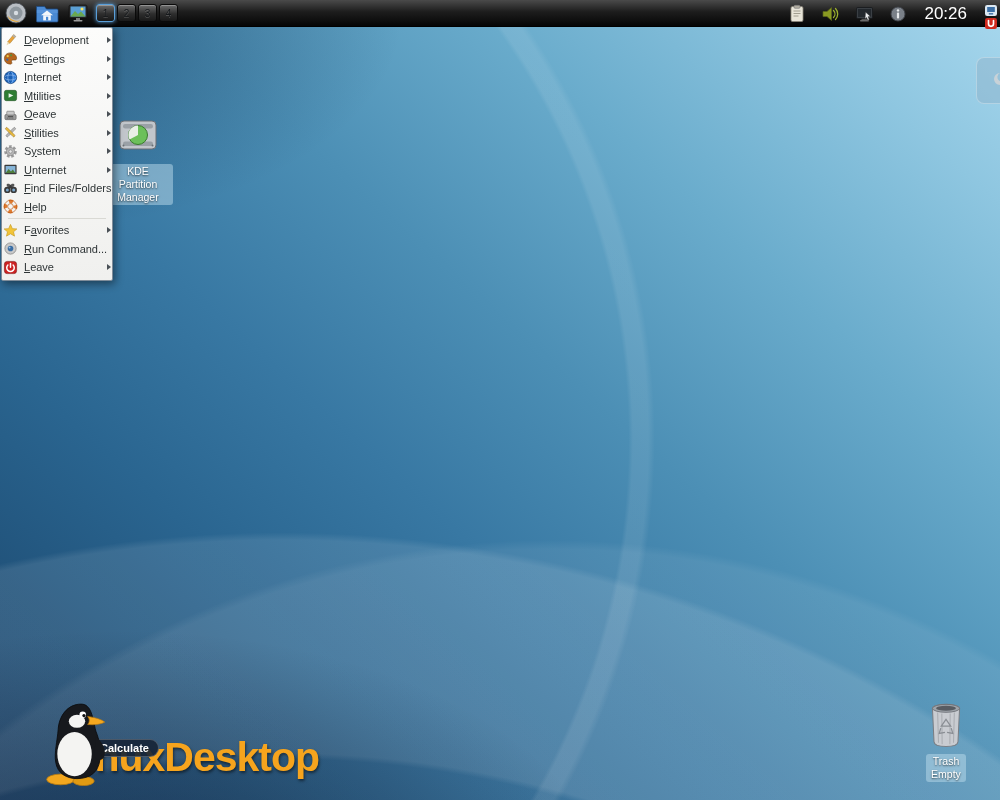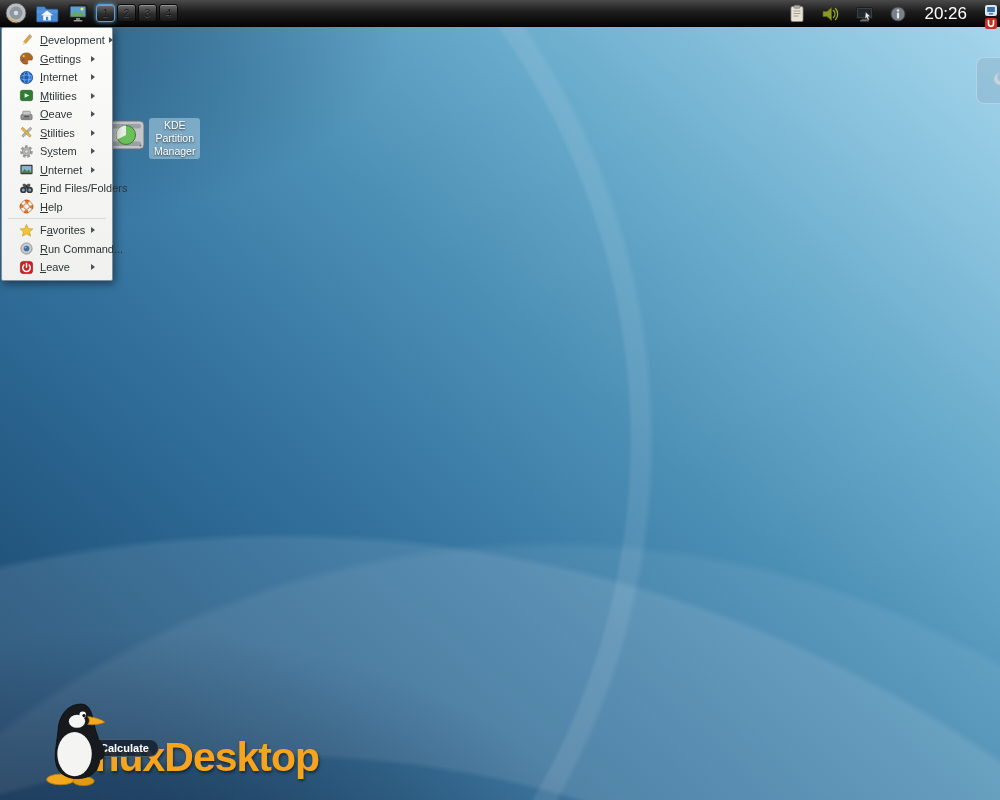--- a/index.html
+++ b/index.html
@@ -37,32 +37,32 @@
   #clock{color:#fff;font-size:17px;letter-spacing:0;margin:0 2px;cursor:default;}
   .mini-col{display:flex;flex-direction:column;gap:2px;}
   .mini{width:12px;height:11px;cursor:pointer;}
 
   
   #app-menu{position:absolute;left:1px;top:27px;width:112px;z-index:50;
     background:linear-gradient(180deg,#fcfcfb,#f0f0ee);
     border:1px solid #7f8c99;border-radius:2px;
     box-shadow:2px 3px 9px rgba(0,0,0,.45);
     padding:3px 0;box-sizing:border-box;}
-  .menu-item{display:flex;align-items:center;height:18.5px;padding:0 17px;
+  .menu-item{display:flex;align-items:center;height:18.5px;padding:0 1px;
     font-size:11px;color:#2e3436;cursor:pointer;}
   .mi{width:15px;height:15px;margin-right:6px;flex:none;}
   .mi svg{width:15px;height:15px;display:block;}
   .mlabel{flex:1;white-space:nowrap;}
   .mkey{text-decoration:underline;}
   .sub-arrow{width:0;height:0;border-left:4px solid #4a5056;border-top:3.5px solid transparent;
     border-bottom:3.5px solid transparent;margin-left:4px;flex:none;}
   .menu-sep{height:1px;background:#d9d9d4;margin:2px 6px;}
 
   
-  .desk-icon{position:absolute;width:70px;display:flex;flex-direction:row;align-items:center;
+  .desk-icon{position:absolute;width:70px;display:flex;flex-direction:column;align-items:center;
     cursor:pointer;z-index:10;}
   .desk-icon .dlabel{margin-top:2px;font-size:10.5px;line-height:13px;color:#fff;text-align:center;
     white-space:pre-line;background:rgba(187,219,236,.5);border-radius:3px;padding:1px 5px;
     text-shadow:0 1px 2px rgba(0,0,0,.7);}
   #icon-partition{left:103px;top:112px;}
   #icon-community{left:103px;top:194px;}
   #icon-trash{left:916px;top:700px;width:60px;}
 
   
   #toolbox{position:absolute;right:0;top:57px;width:23px;height:45px;z-index:20;
@@ -358,20 +358,32 @@
         <circle cx="37.5" cy="33.5" r="1" fill="#6a6f75"></circle>
         <circle cx="23" cy="23" r="9.5" fill="#6cc05a" stroke="#3a7a2e" stroke-width="1"></circle>
         <path d="M23 23 L23 13.5 A9.5 9.5 0 0 0 14.5 27.5 Z" fill="#e9efe7"></path>
       </svg>
     </span>
     <span class="dlabel">KDE Partition
 Manager</span>
   </div>
 
 
+  <div class="desk-icon" id="icon-trash">
+    <span>
+      <svg width="36" height="48" viewBox="0 0 34 46">
+        <path d="M4 8 C4 5.8 9.8 4 17 4 C24.2 4 30 5.8 30 8 L28.5 40 C28.4 43 23.4 44.5 17 44.5 C10.6 44.5 5.6 43 5.5 40 Z" fill="#c9ccd1" stroke="#7a7e84" stroke-width="1"></path>
+        <path d="M9 12 L9.8 41 M13 13 L13.3 42.5 M21 13 L20.7 42.5 M25 12 L24.2 41" stroke="#aaadb2" stroke-width="1" fill="none"></path>
+        <path d="M12.5 25 L17 18.5 L21.5 25 Z M12 27 L10.5 32 L16 31 M22 27 L23.5 32 L18 31" fill="none" stroke="#8a8e94" stroke-width="1.2"></path>
+        <ellipse cx="17" cy="8" rx="13" ry="3.8" fill="#9ea3a9" stroke="#6a6e74" stroke-width="0.8"></ellipse>
+        <ellipse cx="17" cy="8" rx="9.5" ry="2.4" fill="#585c62"></ellipse>
+      </svg>
+    </span>
+    <span class="dlabel"><span>Trash</span><span>Empty</span></span>
+  </div>
 
   <div id="toolbox">
     <span>
       <svg width="16" height="16" viewBox="0 0 16 16">
         <path d="M8 2 A6 6 0 1 0 14 8 A4.5 4.5 0 1 1 8 2" fill="#c8d2d8"></path>
       </svg>
     </span>
   </div>
 
   <div id="logo">

